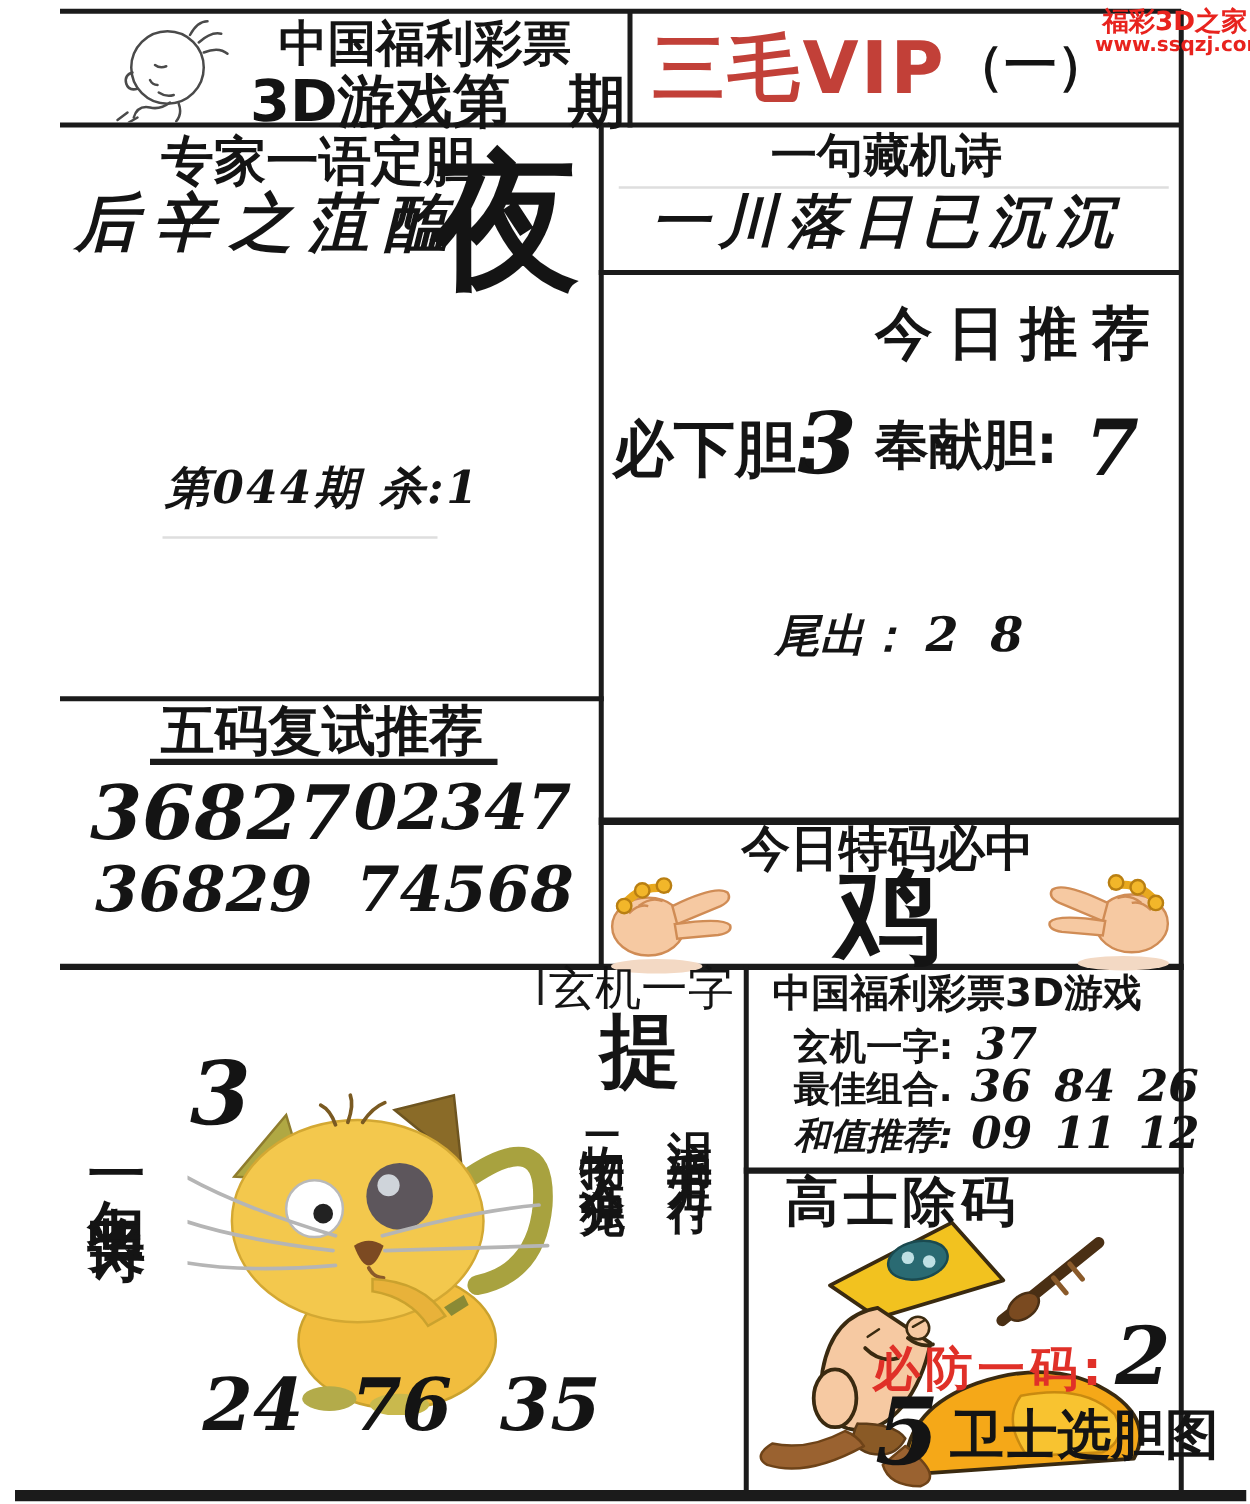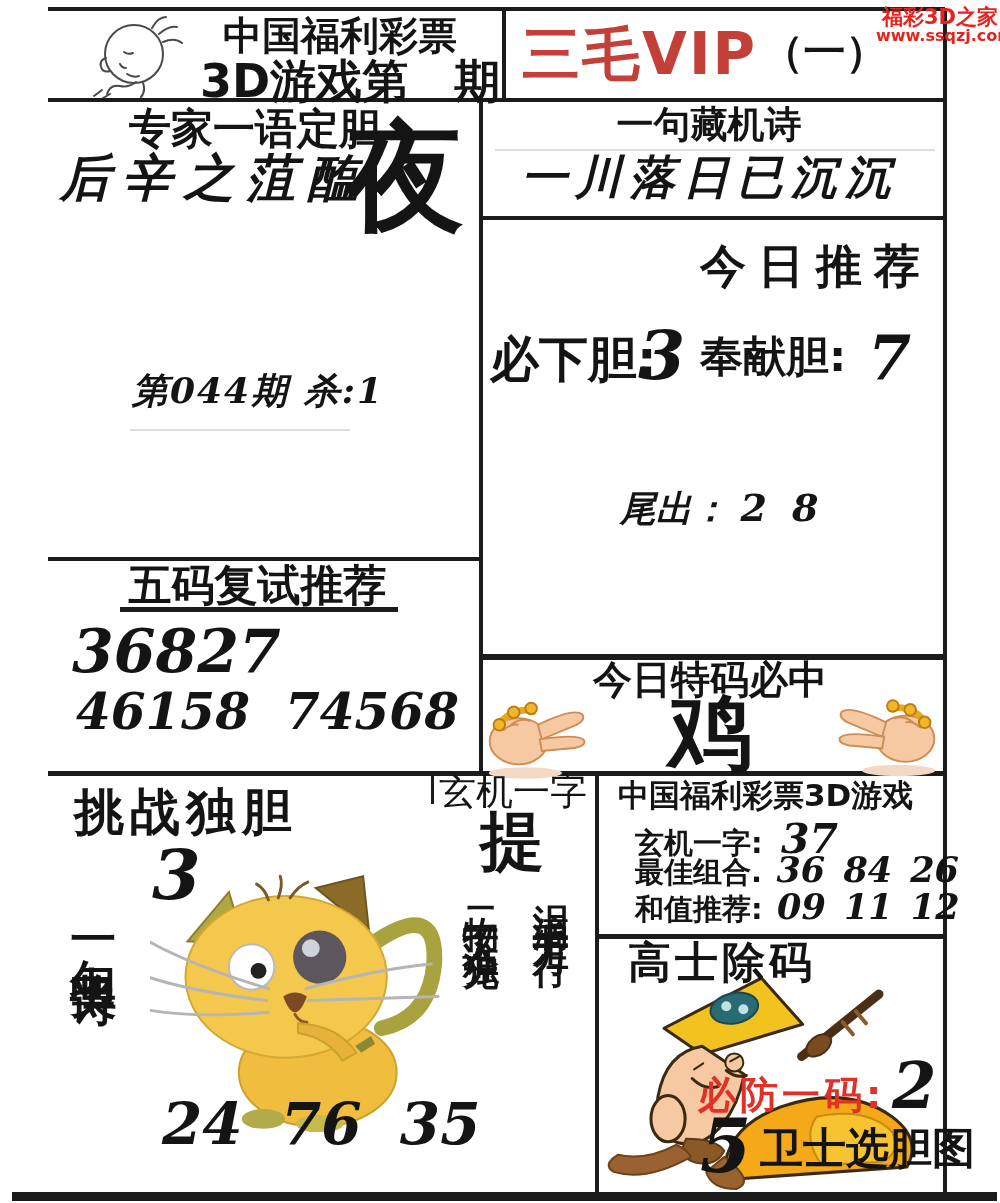--- a/index.html
+++ b/index.html
@@ -69,21 +69,22 @@
     <span class="bold" style="font-size:42px;vertical-align:8px;">（一）</span>
   </div>
 
   <div class="txt bold center" style="left:100px;top:107px;width:310px;font-size:42px;">专家一语定胆</div>
   <div class="txt brush" style="left:60px;top:152px;font-size:50px;letter-spacing:12px;">后辛之菹醢</div>
   <div class="txt bold" style="left:346px;top:116px;font-size:118px;">夜</div>
   <div class="txt brush" style="left:132px;top:372px;font-size:36px;letter-spacing:2px;">第044期  杀:1</div>
 
   <div class="txt bold center" style="left:110px;top:563px;width:295px;font-size:43px;">五码复试推荐</div>
   <div class="txt brush" style="left:72px;top:620px;font-size:60px;">36827</div>
-  <div class="txt brush" style="left:76px;top:686px;font-size:50px;">46158</div>
+  <div class="txt brush" style="left:283px;top:620px;font-size:50px;">02347</div>
+  <div class="txt brush" style="left:76px;top:686px;font-size:50px;">36829</div>
   <div class="txt brush" style="left:285px;top:686px;font-size:50px;">74568</div>
 
   <div class="txt bold center" style="left:544px;top:106px;width:330px;font-size:37px;">一句藏机诗</div>
   <div class="txt brush center" style="left:485px;top:153px;width:450px;font-size:46px;letter-spacing:8px;">一川落日已沉沉</div>
 
   <div class="txt bold" style="left:700px;top:242px;font-size:46px;letter-spacing:12px;">今日推荐</div>
   <div class="txt bold" style="left:490px;top:334px;font-size:49px;">必下胆:</div>
   <div class="txt brush" style="left:638px;top:320px;font-size:68px;">3</div>
   <div class="txt bold" style="left:700px;top:334px;font-size:43px;">奉献胆:</div>
   <div class="txt brush" style="left:868px;top:326px;font-size:62px;">7</div>
@@ -117,32 +118,31 @@
       <path d="M14,42 Q30,18 56,24" stroke="#e8a81e" stroke-width="7" fill="none"></path>
       <circle cx="18" cy="38" r="6" fill="#f2b62a" stroke="#b97f12" stroke-width="2"></circle>
       <circle cx="33" cy="25" r="6" fill="#f2b62a" stroke="#b97f12" stroke-width="2"></circle>
       <circle cx="51" cy="21" r="6" fill="#f2b62a" stroke="#b97f12" stroke-width="2"></circle>
     </g>
   </svg>
 
   <div class="txt bold" style="left:618px;top:779px;font-size:31px;">中国福利彩票3D游戏</div>
   <div class="txt" style="left:635px;top:818px;">
     <span class="bold" style="font-size:29px;">玄机一字:</span>
-    <span class="brush" style="font-size:41px;margin-left:14px;">37</span>
+    <span class="brush" style="font-size:35px;margin-left:14px;">37</span>
   </div>
   <div class="txt" style="left:635px;top:852px;">
     <span class="bold" style="font-size:29px;">最佳组合.</span>
     <span class="brush" style="font-size:35px;margin-left:10px;word-spacing:6px;">36 84 26</span>
   </div>
   <div class="txt" style="left:635px;top:889px;">
-    <span class="bold" style="font-size:29px;">和值推荐:</span>
+    <span class="bold" style="font-size:29px;font-style:italic;">和值推荐:</span>
     <span class="brush" style="font-size:35px;margin-left:10px;word-spacing:6px;">09 11 12</span>
   </div>
 
-  <div class="txt bold" style="left:74px;top:786px;font-size:50px;letter-spacing:6px;">挑战独胆</div>
   <div class="txt brush" style="left:152px;top:838px;font-size:70px;">3</div>
   <div class="txt bold vert" style="left:70px;top:915px;font-size:46px;letter-spacing:7px;">一句中奖诗</div>
   <svg class="img" style="left:150px;top:870px;" width="296" height="262" viewBox="0 0 300 265">
     <g stroke-linecap="round">
       <path d="M225,75 Q292,28 288,95 Q283,150 235,160" fill="none" stroke="#a8a23f" stroke-width="16"></path>
       <ellipse cx="170" cy="205" rx="80" ry="55" fill="#f1bd3e" stroke="#caa22e" stroke-width="2"></ellipse>
       <ellipse cx="115" cy="252" rx="22" ry="10" fill="#b3ab4a"></ellipse>
       <ellipse cx="172" cy="257" rx="24" ry="9" fill="#c9b94d"></ellipse>
       <path d="M38,72 L80,22 L96,75 Z" fill="#b0a843" stroke="#8f7d2e" stroke-width="2"></path>
       <path d="M168,18 L216,6 L222,62 Z" fill="#8a6b28" stroke="#6e5520" stroke-width="2"></path>

